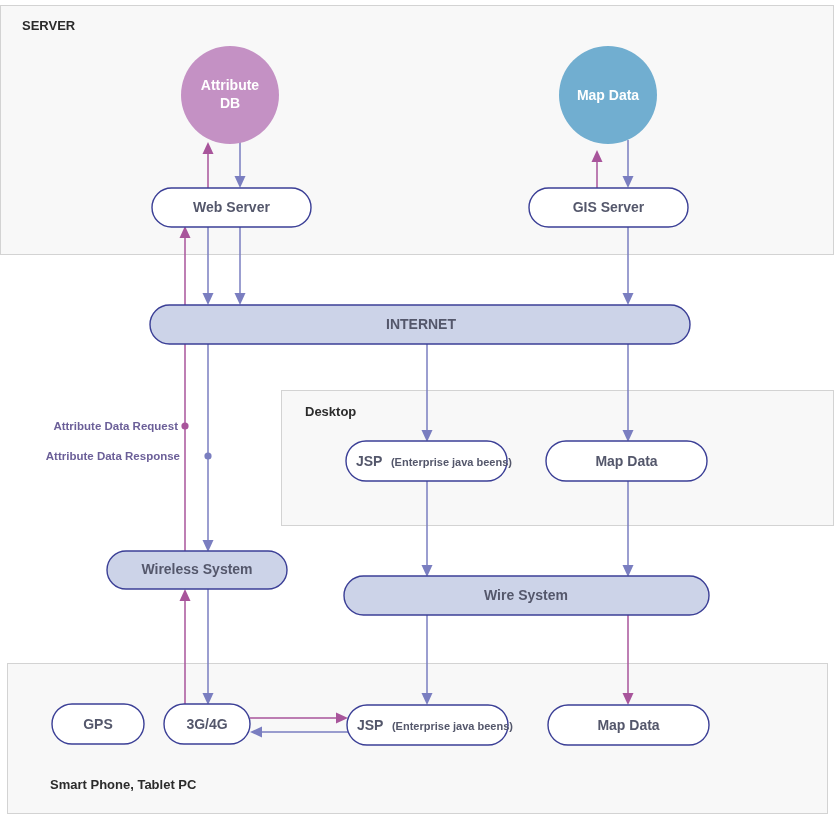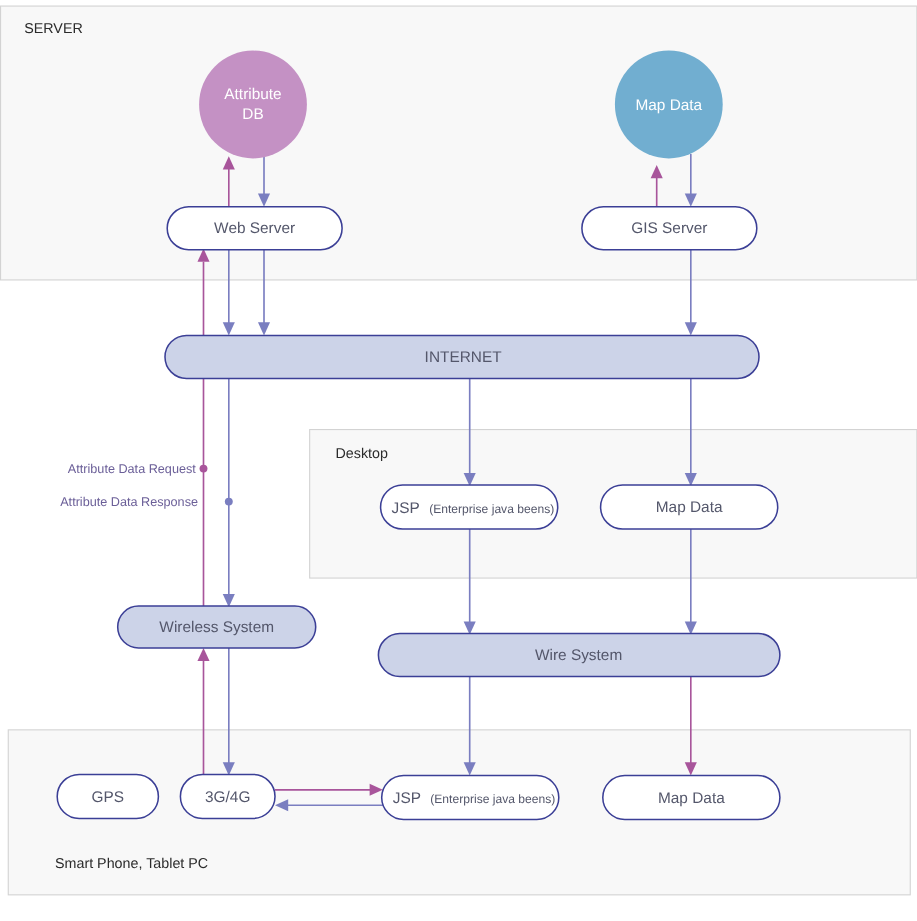--- a/index.html
+++ b/index.html
@@ -7,20 +7,21 @@
     padding: 0;
     background: #ffffff;
     font-family: "Liberation Sans", sans-serif;
   }
   #diagram-root {
     position: relative;
     width: 834px;
     height: 837px;
     overflow: hidden;
     background: #ffffff;
+    font-weight: bold;
   }
   svg.diagram {
     display: block;
     width: 834px;
     height: 837px;
   }
   .zone-rect {
     fill: #f8f8f8;
     stroke: #d3d3d3;
     stroke-width: 1;

